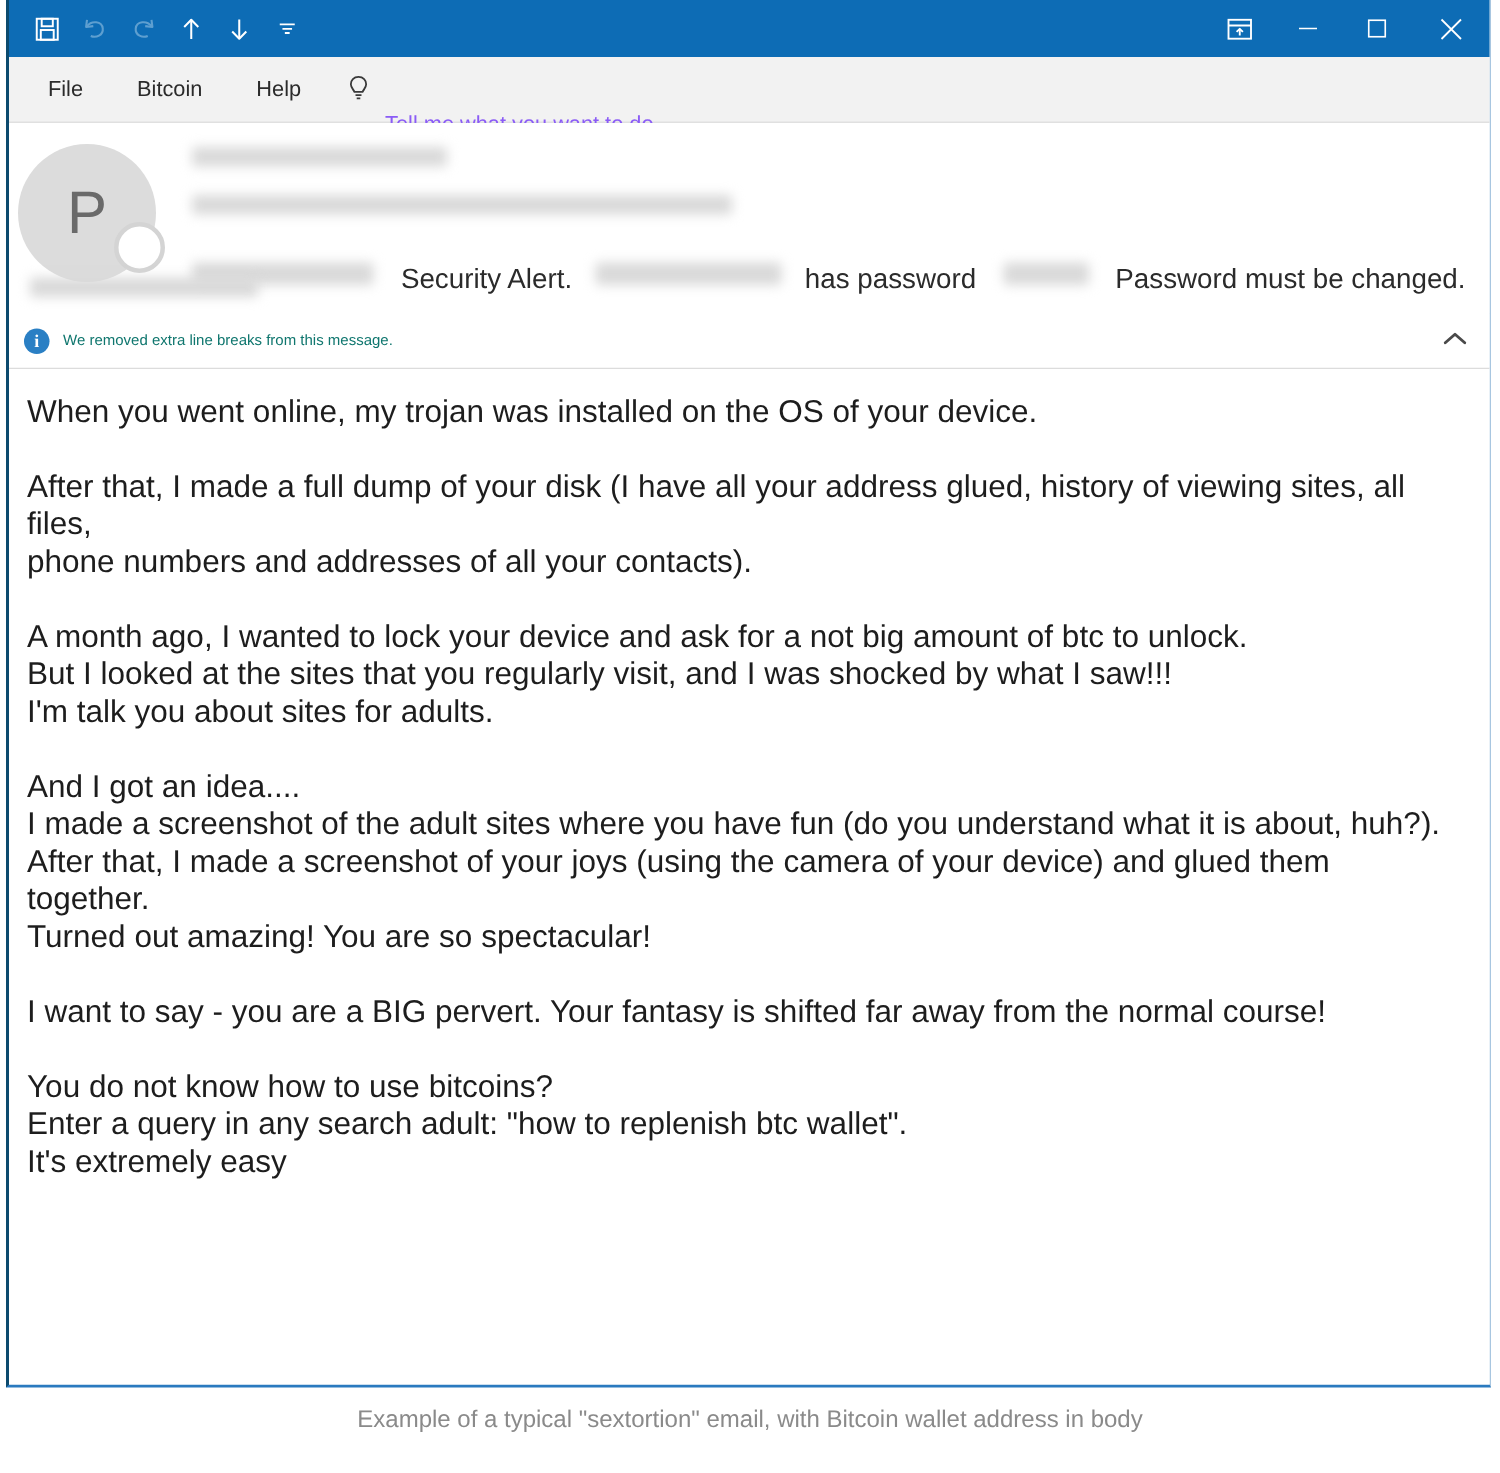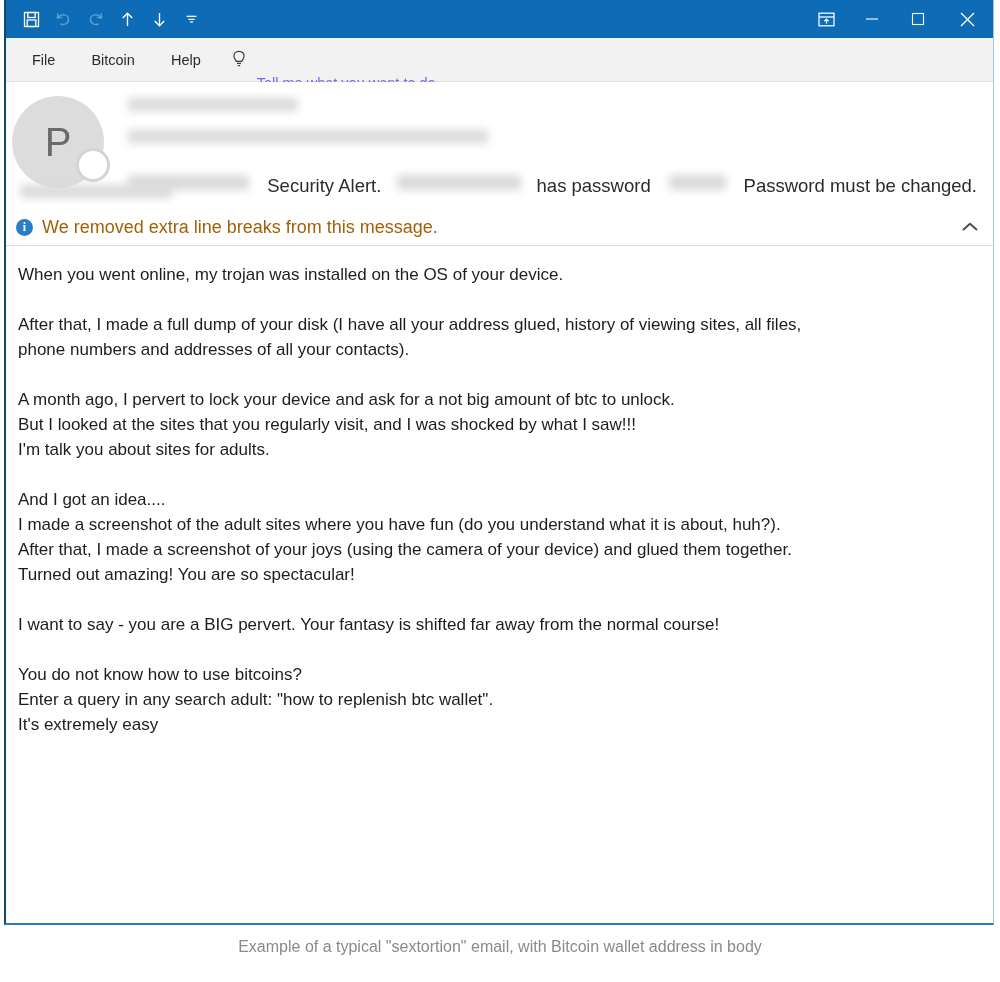--- a/index.html
+++ b/index.html
@@ -194,42 +194,42 @@
     color: #ffffff;
     font-size: 12px;
     font-weight: bold;
     display: flex;
     align-items: center;
     justify-content: center;
     font-family: "Liberation Serif", serif;
     flex: 0 0 auto;
   }
   .info-text {
-    font-size: 18px;
-    color: #a16207;
+    font-size: 10px;
+    color: #0f766e;
     margin-left: 9px;
     white-space: nowrap;
   }
   .collapse-chevron {
     position: absolute;
     right: 14px;
     top: 10px;
     color: #4a4a4a;
   }
 
   
   .bodywrap {
     flex: 1 1 auto;
     border-top: 1px solid #dcdcdc;
     background: #ffffff;
     padding: 16px 20px 10px 12px;
     overflow: hidden;
   }
   .body-para {
-    font-size: 17px;
+    font-size: 21px;
     line-height: 25px;
     color: #1d1d1d;
     white-space: pre-wrap;
     margin-bottom: 25px;
     font-family: "Liberation Sans", sans-serif;
   }
   .body-para:last-child { margin-bottom: 0; }
 
   
   .caption {
@@ -371,21 +371,21 @@
       <svg width="18" height="12" viewBox="0 0 18 12" fill="none" stroke="currentColor" stroke-width="1.9">
         <path d="M2.5 8.5 L9 2.8 L15.5 8.5" stroke-linejoin="round" stroke-linecap="round"></path>
       </svg>
     </div>
   </div>
 
   <div class="bodywrap">
     <div class="body-para">When you went online, my trojan was installed on the OS of your device.</div>
     <div class="body-para">After that, I made a full dump of your disk (I have all your address glued, history of viewing sites, all files,
 phone numbers and addresses of all your contacts).</div>
-    <div class="body-para">A month ago, I pervert to lock your device and ask for a not big amount of btc to unlock.
+    <div class="body-para">A month ago, I wanted to lock your device and ask for a not big amount of btc to unlock.
 But I looked at the sites that you regularly visit, and I was shocked by what I saw!!!
 I'm talk you about sites for adults.</div>
     <div class="body-para">And I got an idea....
 I made a screenshot of the adult sites where you have fun (do you understand what it is about, huh?).
 After that, I made a screenshot of your joys (using the camera of your device) and glued them together.
 Turned out amazing! You are so spectacular!</div>
     <div class="body-para">I want to say - you are a BIG pervert. Your fantasy is shifted far away from the normal course!</div>
     <div class="body-para">You do not know how to use bitcoins?
 Enter a query in any search adult: "how to replenish btc wallet".
 It's extremely easy</div>

